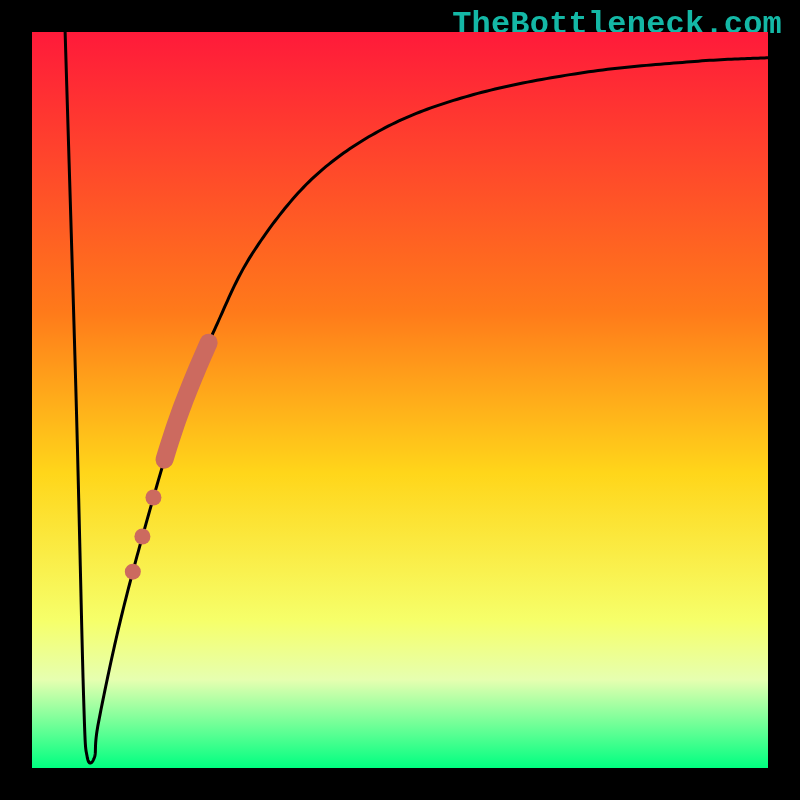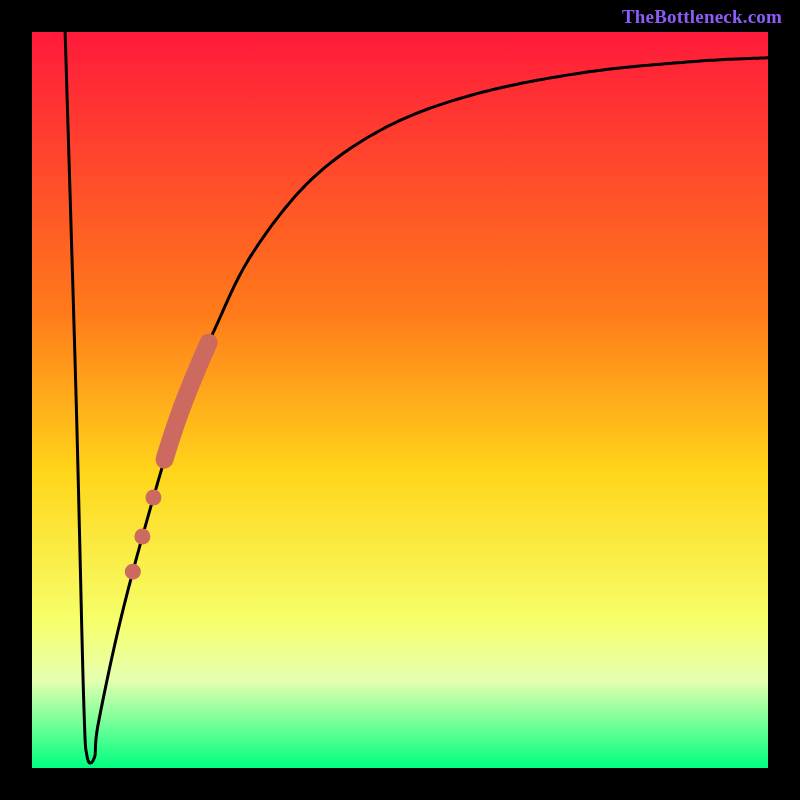--- a/index.html
+++ b/index.html
@@ -21,24 +21,24 @@
     left: 32px;
     top: 32px;
     width: 736px;
     height: 736px;
     overflow: hidden;
   }
   .watermark {
     position: absolute;
     top: 6px;
     right: 18px;
-    font-family: Liberation Serif, serif;
-    font-size: 19px;
+    font-family: Liberation Mono, monospace;
+    font-size: 32px;
     font-weight: 600;
-    color: #8b5cf6;
+    color: #14b8a6;
     letter-spacing: 0.2px;
   }
   svg { display: block; }
 </style>
 </head>
 <body>
 <div class="frame">
 
   <div class="watermark">TheBottleneck.com</div>
 

